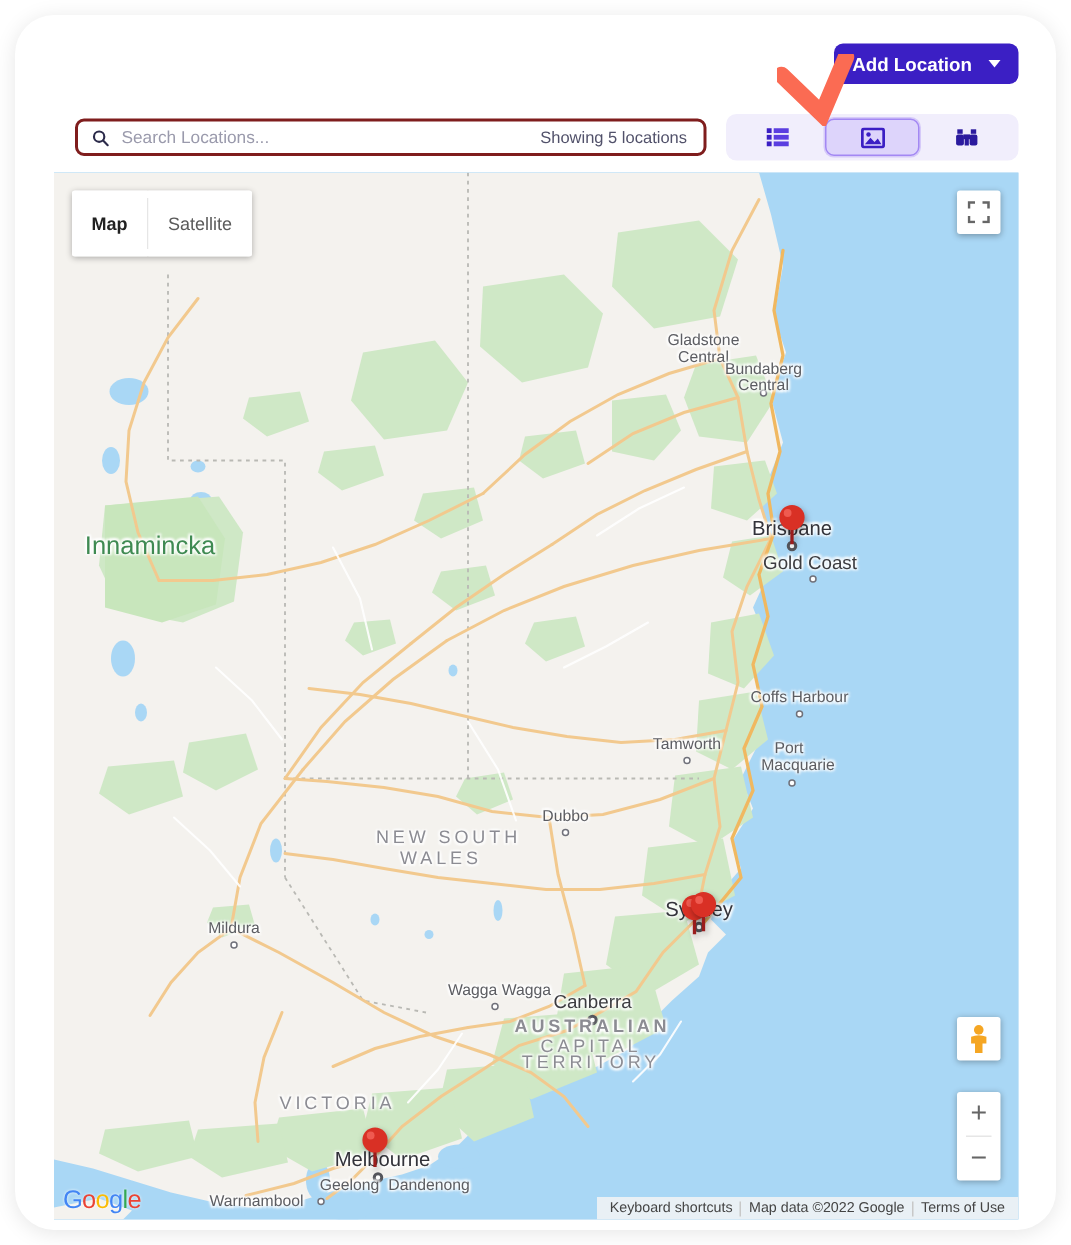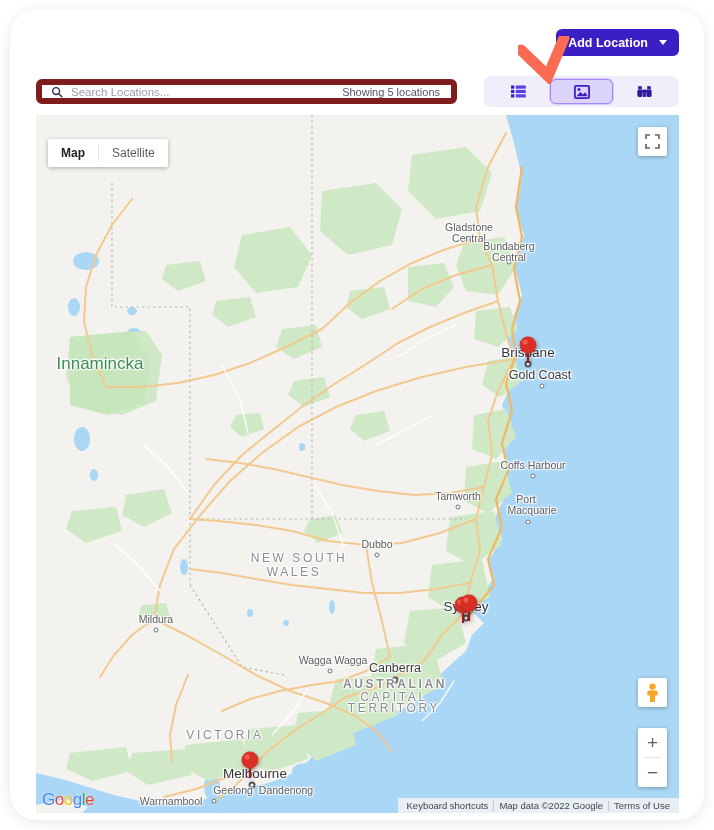--- a/index.html
+++ b/index.html
@@ -58,25 +58,25 @@
     width: 0; height: 0;
     border-left: 4px solid transparent;
     border-right: 4px solid transparent;
     border-top: 5px solid #ffffff;
     display: inline-block;
   }
 
   
   .search-box {
     position: absolute;
-    left: 26px;
+    left: 40px;
     top: 69px;
     width: 421px;
     height: 25px;
-    border: 6px solid #7f1d1d;
+    border: 2px solid #7f1d1d;
     border-radius: 6px;
     background: #fff;
     display: flex;
     align-items: center;
   }
   .search-icon {
     margin-left: 9px;
     width: 12px; height: 12px;
     flex: 0 0 auto;
     color: #2b2a4a;
@@ -152,22 +152,22 @@
     overflow: hidden;
     background: #a4d4f4;
   }
 
   .map-canvas { position: absolute; inset: 0; }
 
   
   .map-type-ctrl {
     position: absolute;
     left: 12px;
-    top: 24px;
-    height: 28px;
+    top: 12px;
+    height: 44px;
     display: flex;
     background: #ffffff;
     border-radius: 2px;
     box-shadow: 0 1px 4px rgba(0,0,0,0.3);
     overflow: hidden;
     z-index: 30;
   }
   .map-type-btn {
     padding: 0 13px;
     display: flex; align-items: center;

